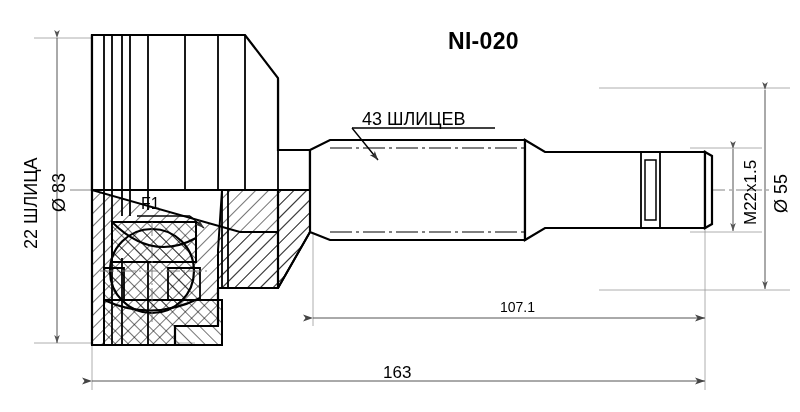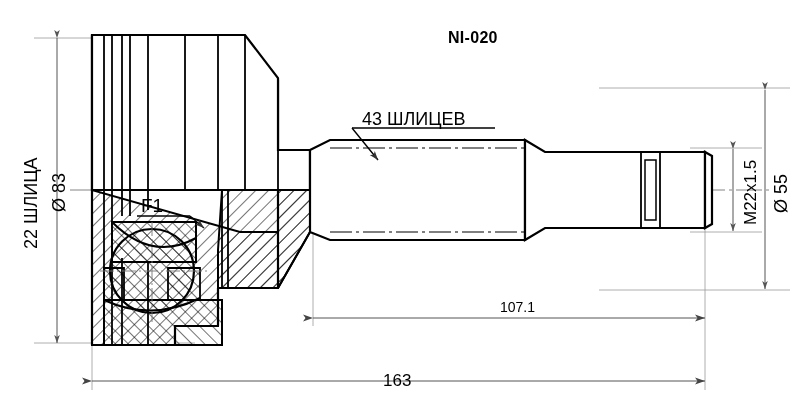--- a/index.html
+++ b/index.html
@@ -25,42 +25,42 @@
   .lbl {
     position: absolute;
     font-family: "Liberation Sans", sans-serif;
     color: #000000;
     white-space: nowrap;
     line-height: 1;
   }
   #title-label {
     left: 448px;
     top: 30px;
-    font-size: 16px;
+    font-size: 23px;
     font-weight: bold;
     letter-spacing: 0.3px;
   }
   #splines-shaft-label {
     left: 362px;
     top: 110px;
     font-size: 18px;
   }
   #f1-label {
     left: 141px;
     top: 196px;
-    font-size: 19px;
+    font-size: 16px;
   }
   #dim-107-label {
     left: 500px;
     top: 300px;
     font-size: 14px;
   }
   #dim-163-label {
     left: 383px;
-    top: 372px;
+    top: 364px;
     font-size: 17px;
   }
   .vert {
     transform-origin: 0 0;
     transform: rotate(-90deg);
   }
   #splines-hub-label {
     left: 22px;
     top: 249px;
     font-size: 18px;

